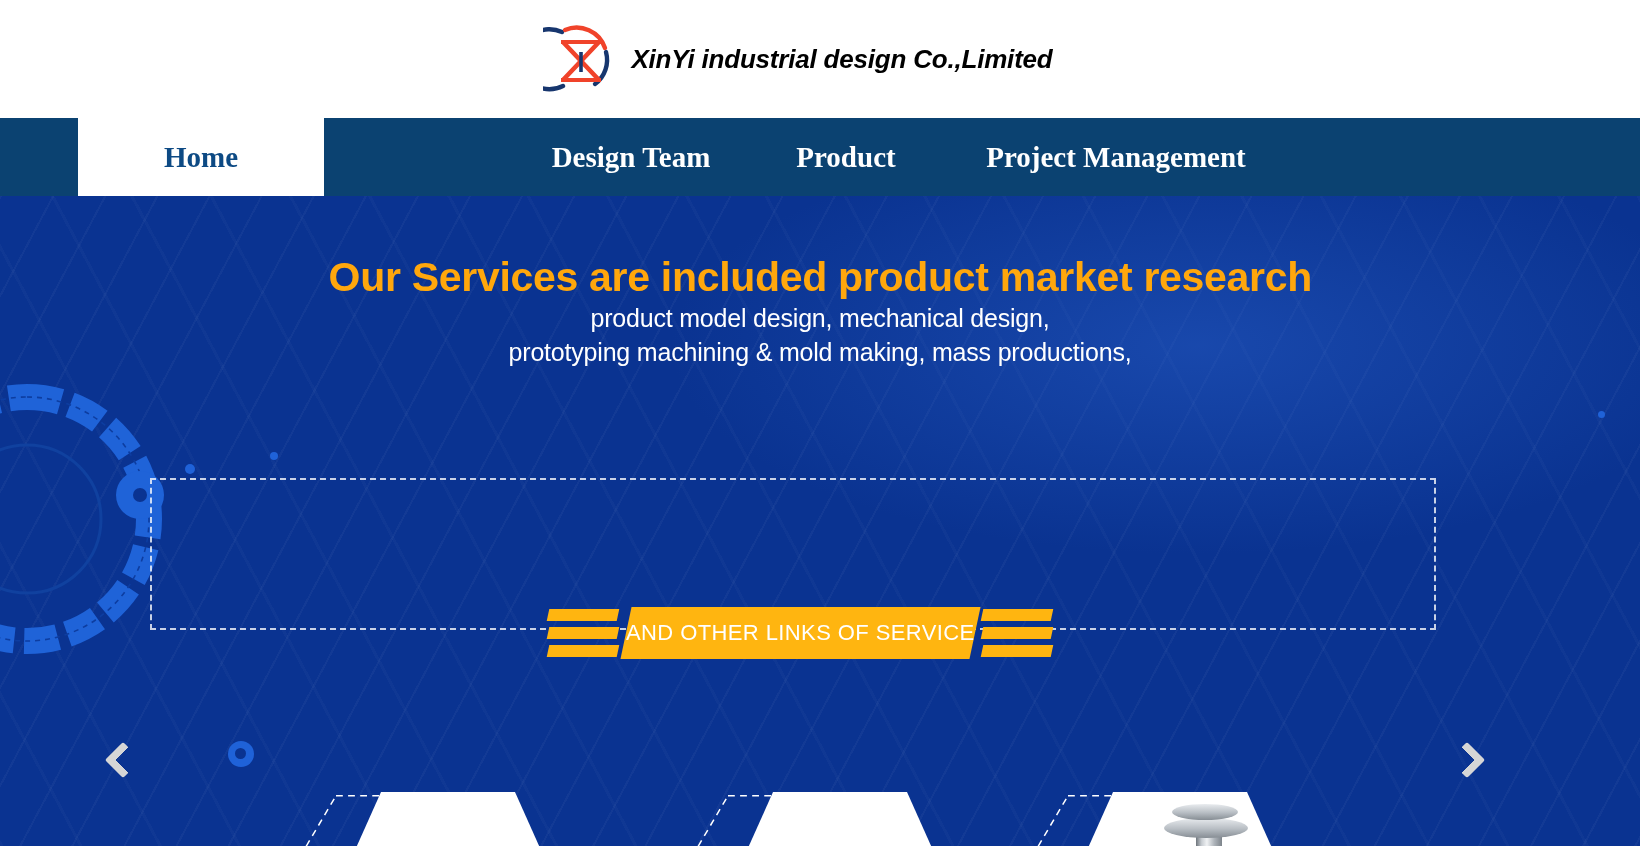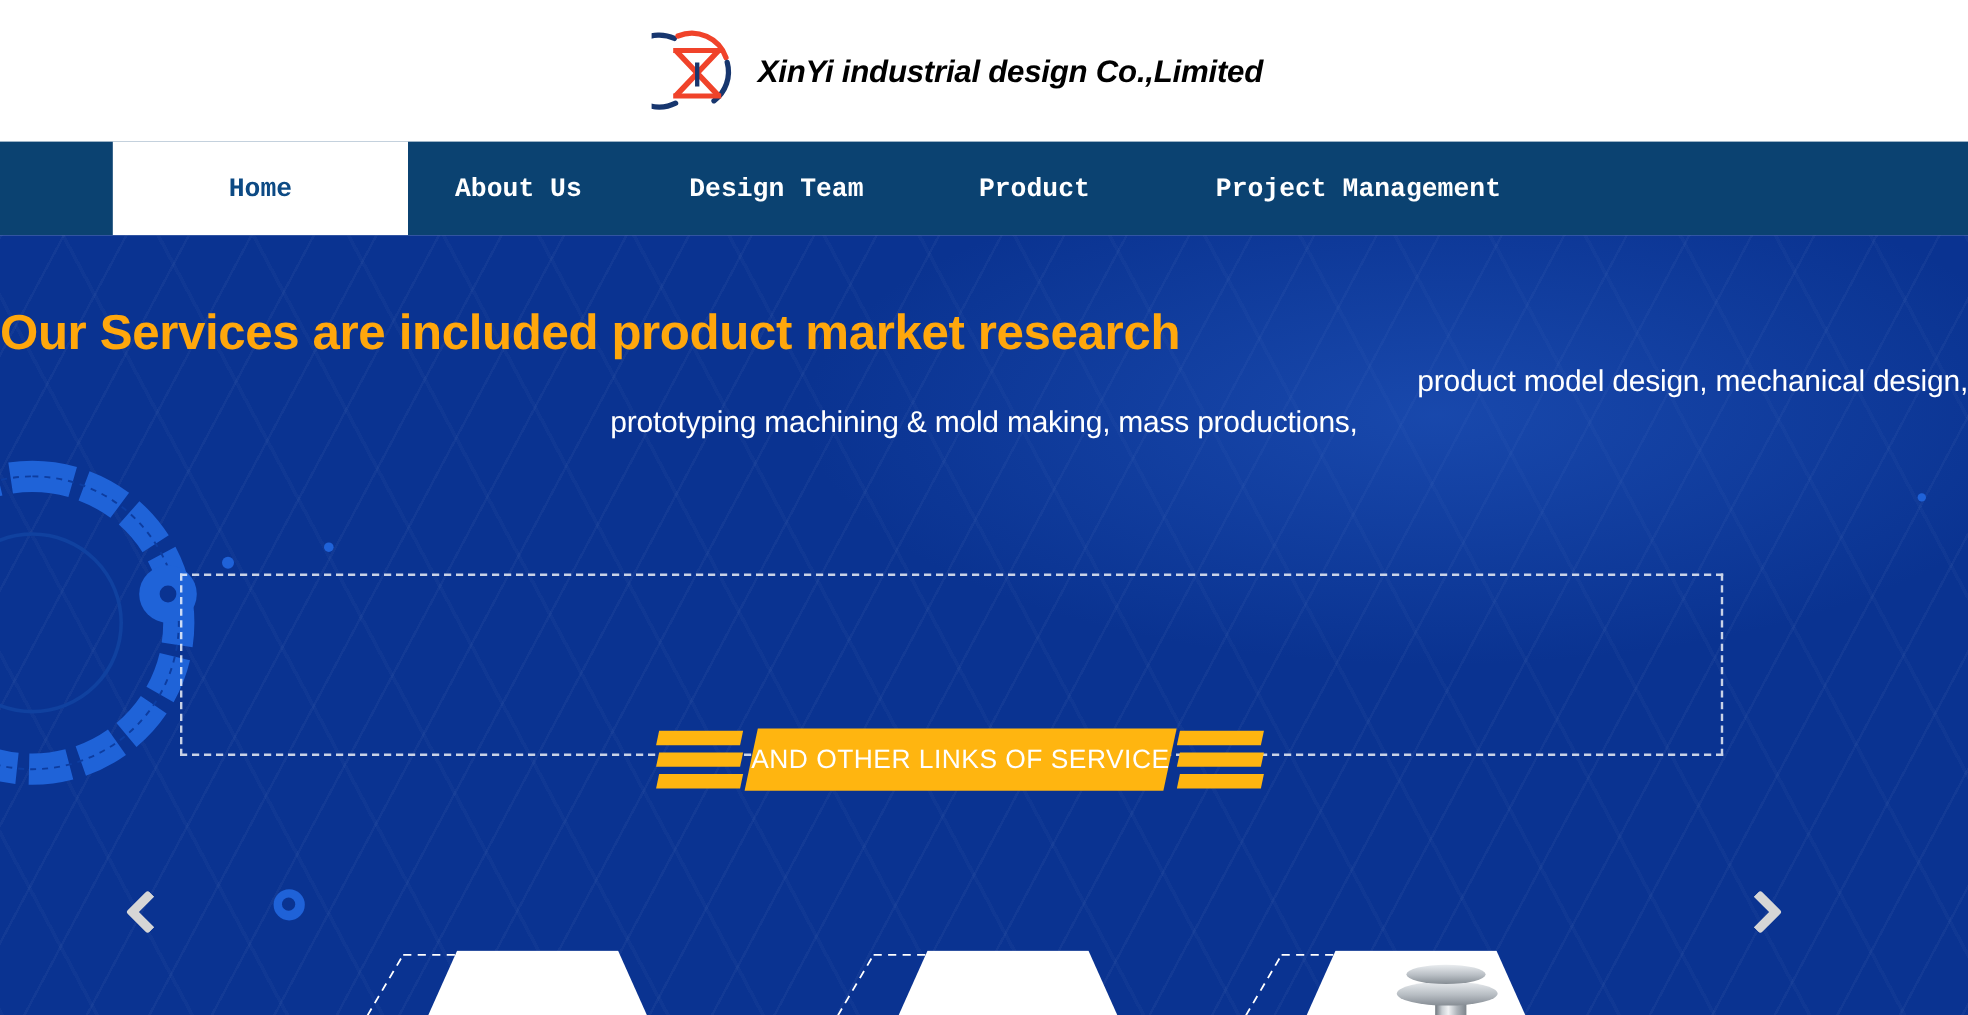--- a/index.html
+++ b/index.html
@@ -25,24 +25,23 @@
 
   
   .nav{
     position:absolute; left:0; top:118px; width:1640px; height:78px;
     background:#0b4271;
   }
   .nav-inner{ position:relative; width:100%; height:100%; }
   .nav-item{
     position:absolute; top:0; height:78px;
     display:flex; align-items:center; justify-content:center;
-    color:#ffffff; font-size:22px; font-weight:bold;
+    color:#ffffff; font-size:29px; font-weight:bold;
     white-space:nowrap; cursor:pointer;
-    font-family:Liberation Mono, monospace;
-    margin-left:16px;
+    font-family:Liberation Serif, serif;
   }
   .nav-item.active{
     background:#ffffff; color:#0d4a84;
   }
 
   
   .hero{
     position:absolute; left:0; top:196px; width:1640px; height:650px;
     overflow:hidden;
     background:
@@ -67,31 +66,31 @@
   
   .gear-ring{ position:absolute; left:-118px; top:178px; width:290px; height:290px; }
   .dot{ position:absolute; border-radius:50%; background:#1f62d8; }
 
   
   .info-box{
     position:absolute; left:150px; top:282px; width:1286px; height:152px;
     border:2px dashed rgba(255,255,255,.78);
   }
   .headline{
-    position:absolute; left:0; top:58px; width:1312px; text-align:left;
+    position:absolute; left:0; top:58px; width:1312px; text-align:right;
     font-size:41px; font-weight:bold; color:#ffa70c;
     font-family:"Liberation Sans", sans-serif; white-space:nowrap;
     letter-spacing:-0.3px;
   }
   .subline{
     position:absolute; left:0; width:1640px; text-align:center;
     font-size:25px; color:#ffffff; font-family:"Liberation Sans", sans-serif;
     letter-spacing:-0.2px; white-space:nowrap;
   }
-  .sub1{ top:108px;text-align:right; }
+  .sub1{ top:108px; }
   .sub2{ top:142px; }
   .sub3{ top:176px; }
 
   
   .badge-wrap{
     position:absolute; left:548px; top:411px; width:504px; height:52px;
     display:flex; align-items:stretch; justify-content:center;
   }
   .bars{ width:74px; display:flex; flex-direction:column; justify-content:space-between; padding:2px 0; }
   .bar{ height:12px; background:#ffb510; transform:skewX(-12deg); }
@@ -160,21 +159,20 @@
           <path d="M38 30 L38 50" stroke="#17366e" stroke-width="3.6"></path>
         </svg>
       </span>
       <span class="brand-title">XinYi industrial design Co.,Limited</span>
     </div>
   </div>
 
   <nav class="nav">
     <div class="nav-inner" id="nav-inner">
         <div class="nav-item active" style="left: 78px; width: 246px;">Home</div>
-        <div class="nav-item" style="left: 324px; width: 184px;">About Us</div>
         <div class="nav-item" style="left: 508px; width: 246px;">Design Team</div>
         <div class="nav-item" style="left: 938px; width: 356px;">Project Management</div>
         <div class="nav-item" style="left: 754px; width: 184px;">Product</div>
       </div>
   </nav>
 
   <section class="hero">
     <div class="hero-tex"></div>
     <div class="hero-glow"></div>
 

